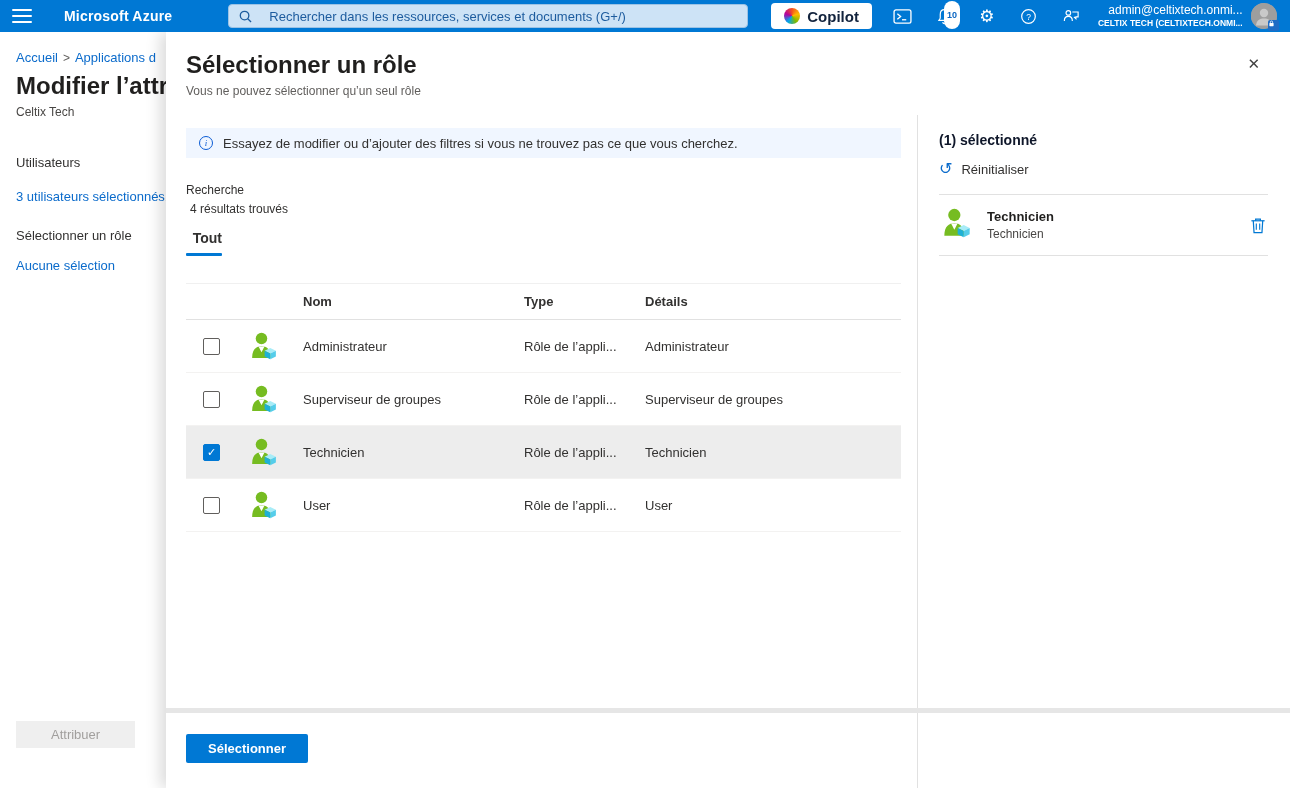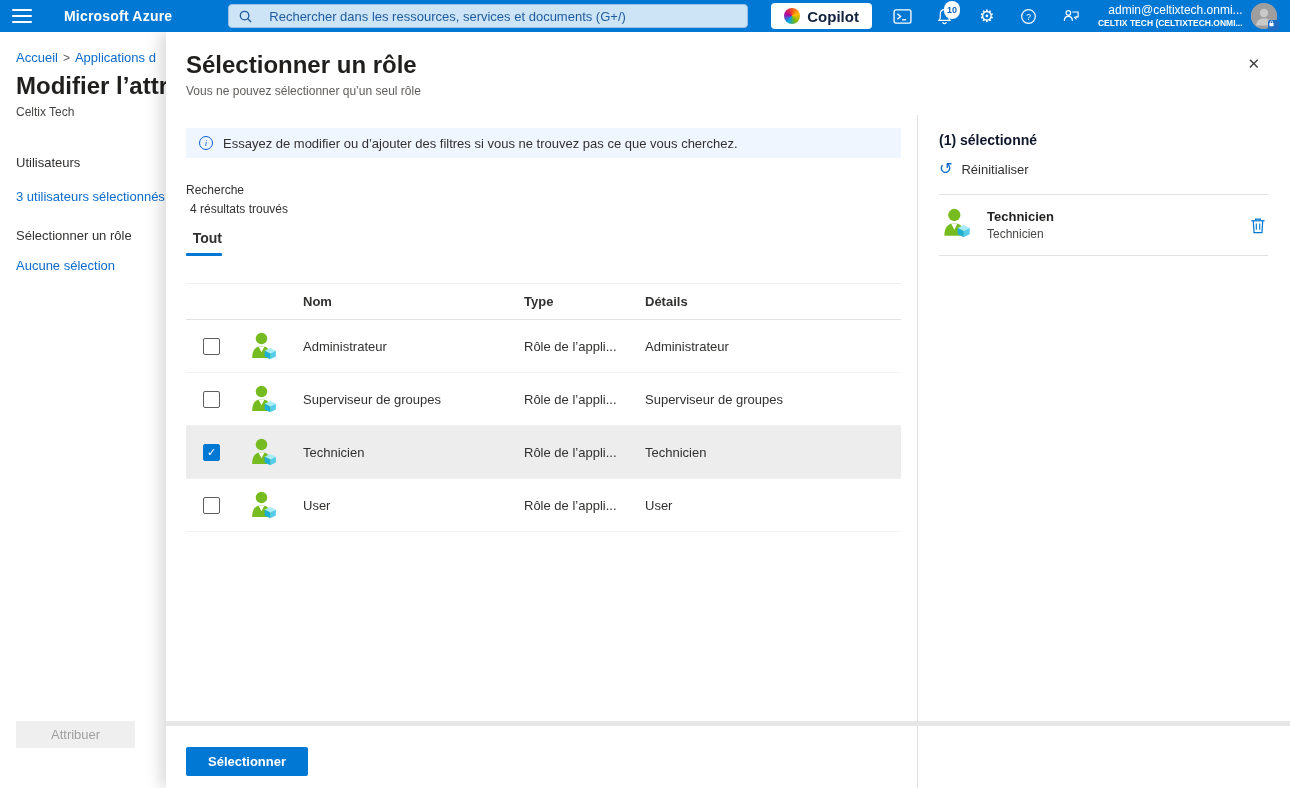--- a/index.html
+++ b/index.html
@@ -11,21 +11,21 @@
   .hamburger { width:20px; height:14px; display:flex; flex-direction:column; justify-content:space-between; cursor:pointer; }
   .hamburger span { height:2px; background:#fff; border-radius:1px; }
   .brand { font-size:14px; font-weight:bold; margin-left:32px; letter-spacing:.2px; white-space:nowrap; }
   .global-search { margin-left:56px; width:520px; height:24px; background:#cde3f6; border:1px solid #9cc3e5; border-radius:4px; display:flex; align-items:center; padding:0 10px; gap:17px; }
   .global-search .ph { font-size:13px; color:#1d5c9e; white-space:nowrap; overflow:hidden; }
   .copilot-btn { margin-left:23px; height:26px; background:#fff; border:none; border-radius:4px; display:flex; align-items:center; gap:7px; padding:0 13px; cursor:pointer; }
   .copilot-logo { width:16px; height:16px; border-radius:50%; background:conic-gradient(#f25022,#ffb900,#7fba00,#00a4ef,#b4009e,#f25022); }
   .copilot-btn span { font-size:15px; font-weight:bold; color:#12233d;text-align:center; }
   .top-icons { display:flex; align-items:center; margin-left:10px; }
   .top-icon { width:42px; height:32px; display:flex; align-items:center; justify-content:center; position:relative; cursor:pointer; color:#fff; }
-  .badge { position:absolute; top:1px; right:6px; min-width:16px; height:18px; border-radius:8px; background:#fff; color:#0b66c2; font-size:9px; font-weight:bold; display:flex; align-items:center; justify-content:center; padding:0 3px; }
+  .badge { position:absolute; top:1px; right:6px; min-width:16px; height:28px; border-radius:8px; background:#fff; color:#0b66c2; font-size:9px; font-weight:bold; display:flex; align-items:center; justify-content:center; padding:0 3px; }
   .gear-glyph { font-size:17px; line-height:1; }
   .account { margin-left:6px; text-align:right; line-height:1.25; cursor:pointer; max-width:165px; }
   .account .email { font-size:12px; white-space:nowrap; }
   .account .tenant { font-size:8.5px; font-weight:bold; white-space:nowrap; }
   .avatar { width:26px; height:26px; border-radius:50%; background:#9e9e9e; margin-left:8px; position:relative; overflow:visible; cursor:pointer; flex-shrink:0; }
   .avatar svg { position:absolute; inset:0; }
   .avatar .lock { position:absolute; right:-2px; bottom:-2px; width:11px; height:11px; background:#1f6cc5; border-radius:2px; display:flex; align-items:center; justify-content:center; }
 
   
   .page { position:absolute; top:32px; left:0; right:0; bottom:0; background:#fff; padding:18px 0 0 16px; z-index:1; }
@@ -83,21 +83,21 @@
   .reset-row .lbl { font-size:13px; color:#323130; }
   .sum-div { border-top:1px solid #e1e1e1; margin-top:17px; }
   .sum-item { display:flex; align-items:center; padding:12px 2px 12px 2px; border-bottom:1px solid #e1e1e1; }
   .sum-texts { margin-left:14px; flex:1; }
   .sum-name { font-size:13px; font-weight:bold; color:#201f1e; }
   .sum-detail { font-size:12px; color:#484644; margin-top:3px; }
   .trash { color:#0078d4; cursor:pointer; display:flex; }
 
   
   .footer-band { height:5px; background:#e6e6e6; flex-shrink:0; }
-  .panel-footer { height:62px; display:flex; flex-shrink:0; }
+  .panel-footer { height:75px; display:flex; flex-shrink:0; }
   .footer-main { width:751px; flex-shrink:0; padding:21px 0 0 20px; }
   .footer-right { flex:1; border-left:1px solid #e1e1e1; }
   .select-btn { background:#0078d4; color:#fff; border:none; border-radius:2px; font-size:13px; font-weight:bold; padding:7px 22px; cursor:pointer; font-family:inherit; }
 </style>
 </head>
 <body>
 
 <div class="topbar">
   <div class="hamburger">
       <span></span>

